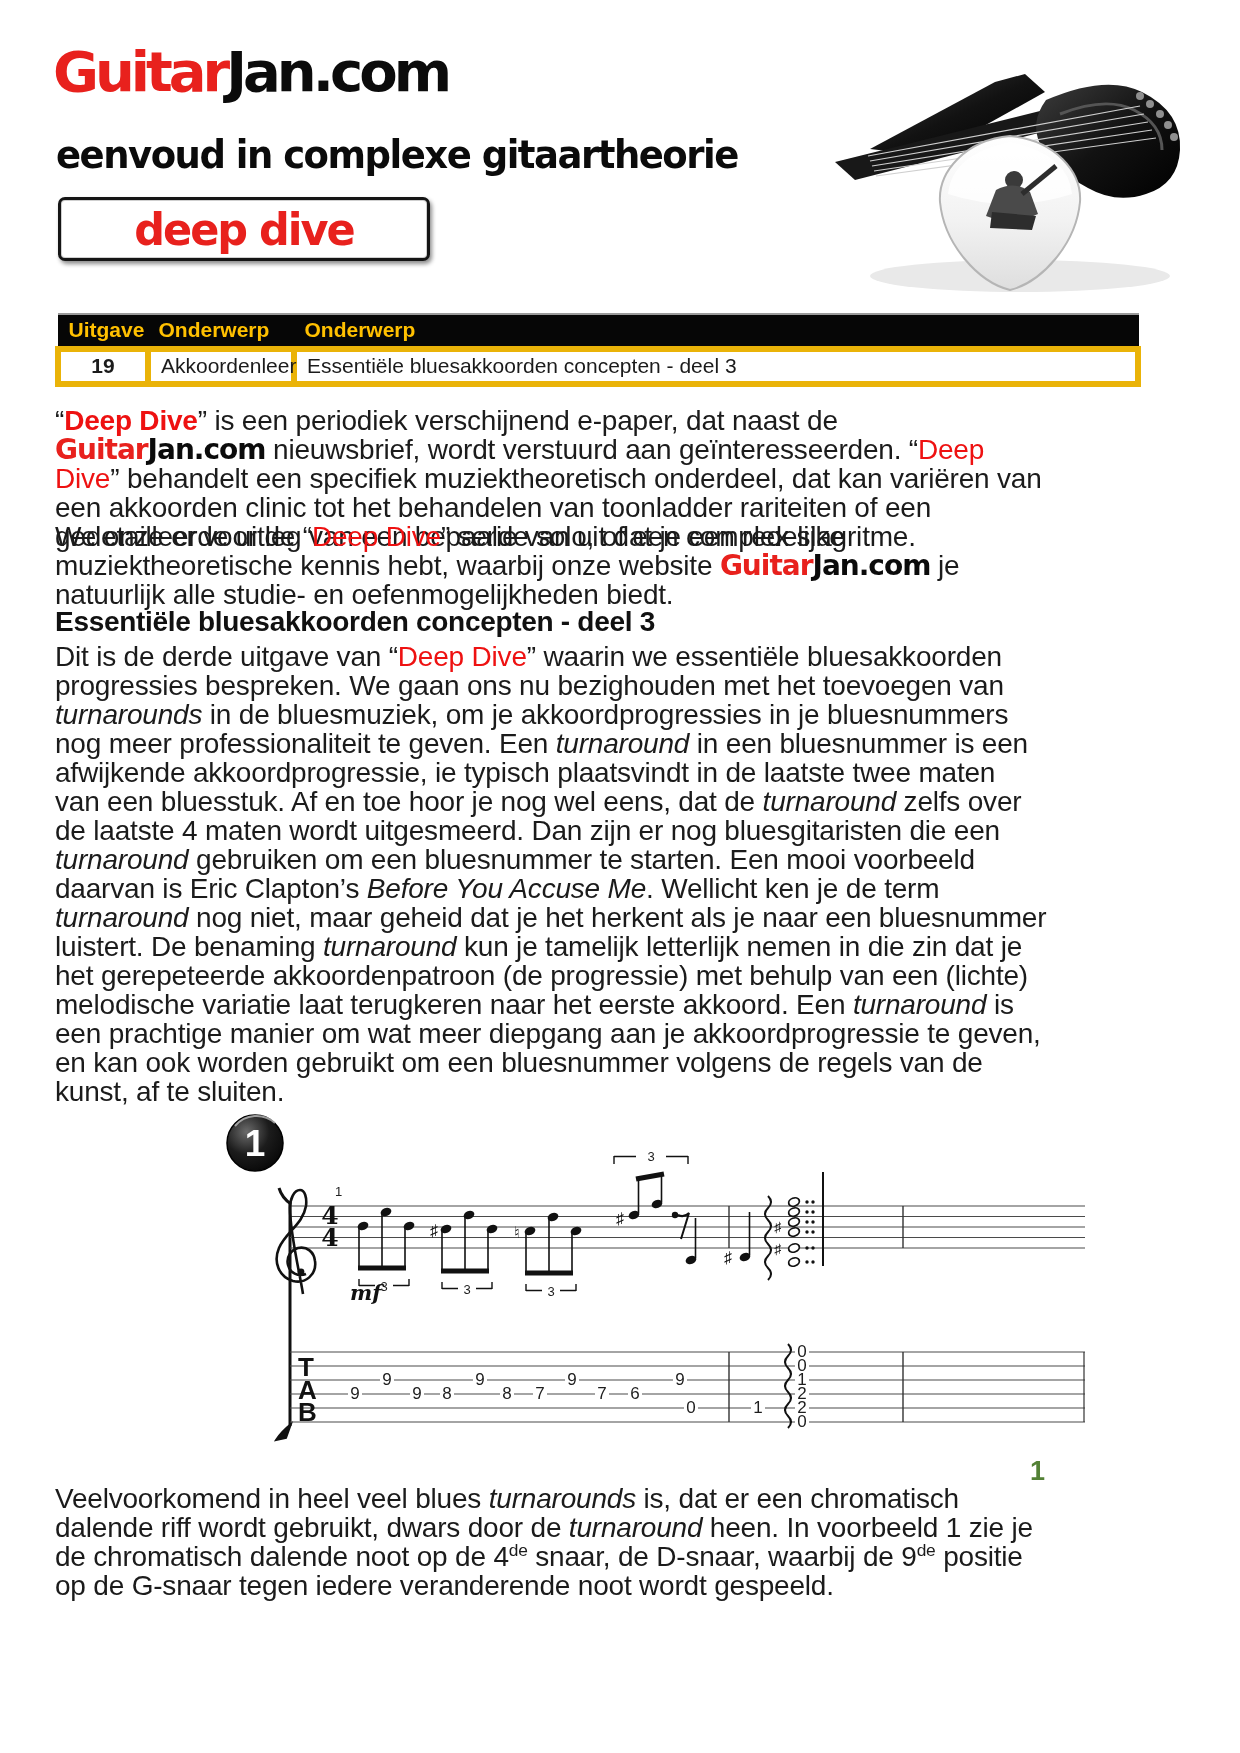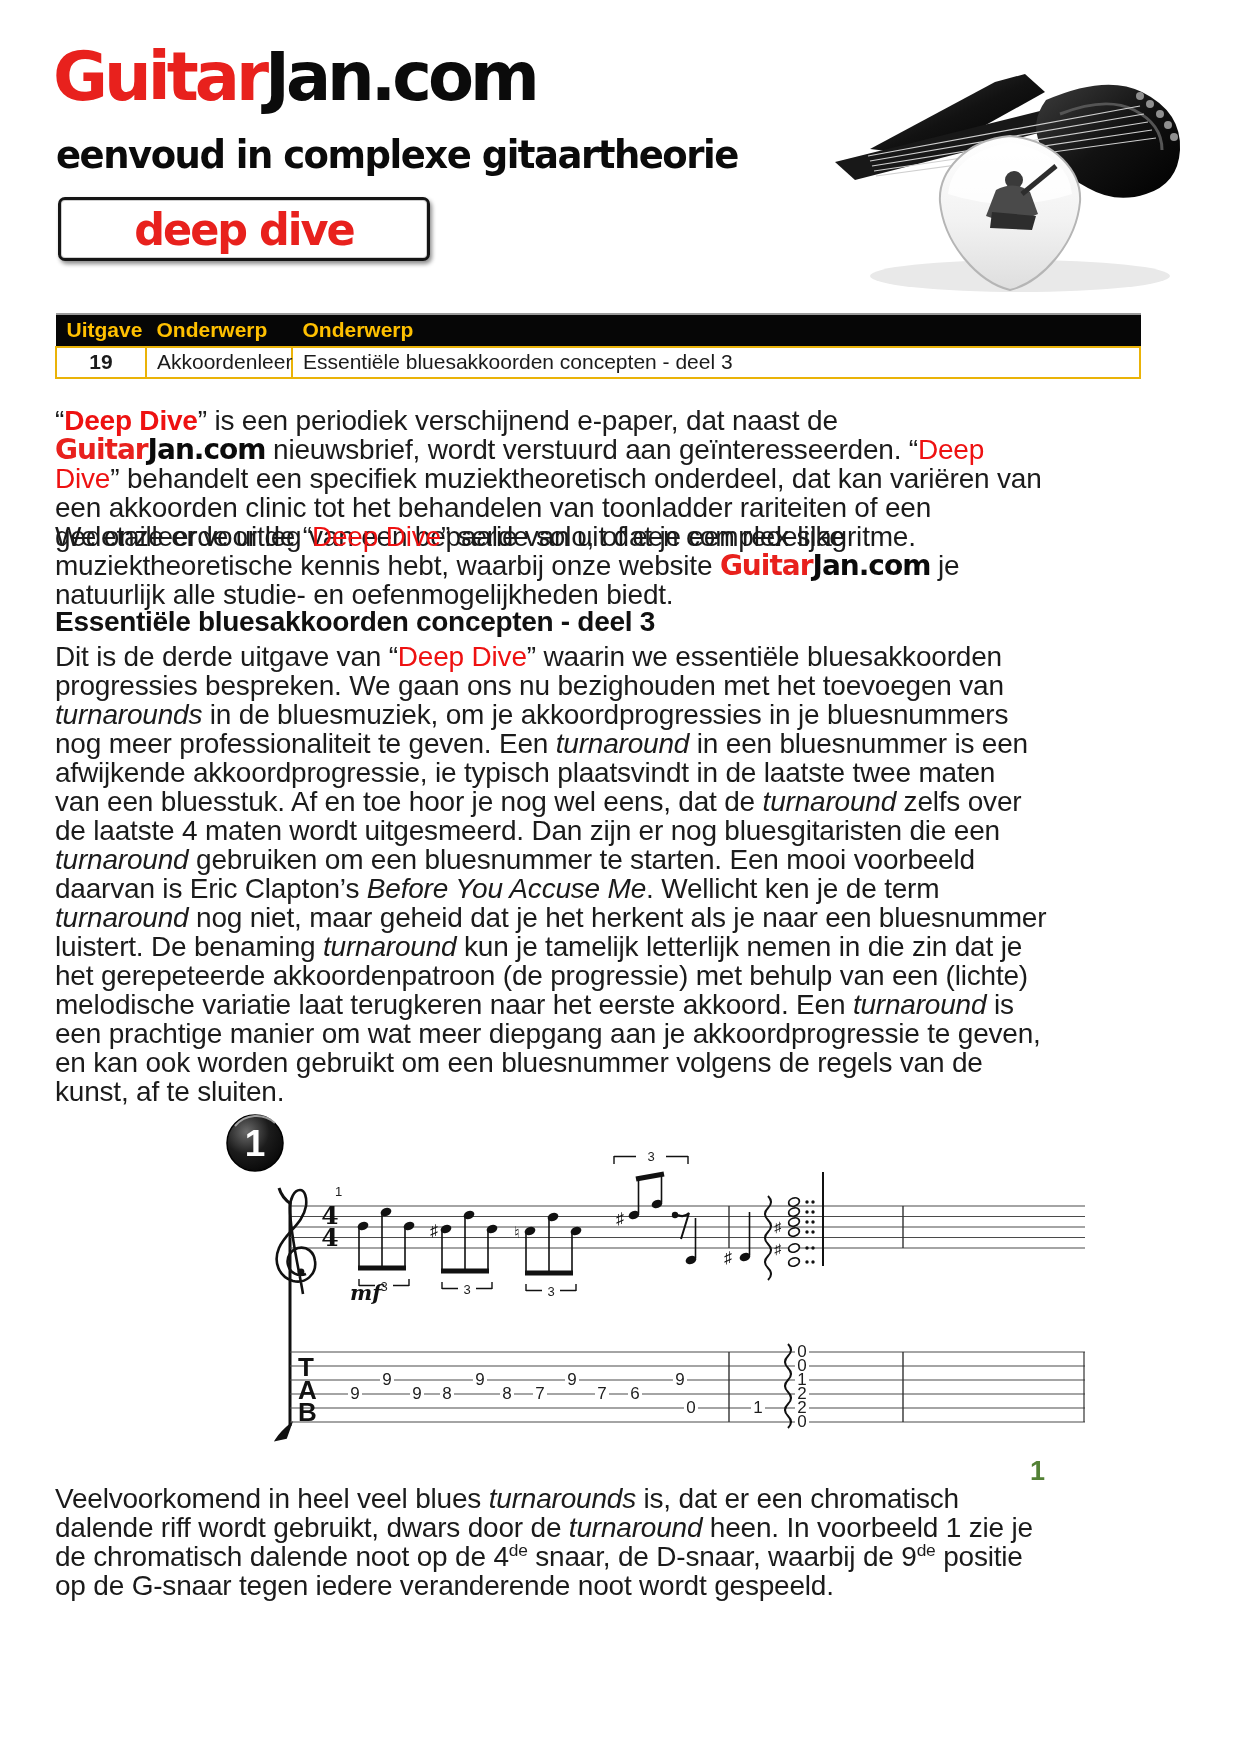--- a/index.html
+++ b/index.html
@@ -3,36 +3,36 @@
 <meta charset="utf-8">
 <style>
   html,body{margin:0;padding:0;}
   body{
     width:1240px;height:1753px;position:relative;background:#ffffff;
     font-family:"Liberation Sans",sans-serif;color:#1b1b1b;overflow:hidden;
   }
   .abs{position:absolute;}
   
   .logo{left:53px;top:44px;font-family:"DejaVu Sans",sans-serif;font-weight:bold;
-        font-size:67px;letter-spacing:-4px;line-height:1;white-space:nowrap;}
+        font-size:56px;letter-spacing:-4px;line-height:1;white-space:nowrap;}
   .logo .g{color:#e8211d;}
   .logo .j{color:#0b0b0b;}
   .tagline{left:56px;top:133px;font-family:"DejaVu Sans",sans-serif;font-weight:bold;
         font-size:37px;letter-spacing:-1.5px;color:#0b0b0b;white-space:nowrap;transform:scaleY(1.04);transform-origin:left top;}
   .dive-box{left:58px;top:197px;width:366px;height:58px;border:3px solid #151515;border-radius:7px;
         box-shadow:2px 3px 4px rgba(0,0,0,.45), inset 0 0 0 1px #cfcfcf;
         display:flex;align-items:center;justify-content:center;background:#fff;}
   .dive-box span{font-family:"DejaVu Sans",sans-serif;font-weight:bold;font-size:43px;
         letter-spacing:-2px;color:#e8211d;transform:scaleY(1.05);}
   
   .info-table{left:55px;top:313px;width:1086px;border-collapse:collapse;table-layout:fixed;
         border-top:2px solid #9a9a9a;font-size:21px;}
   .info-table th{background:#060606;color:#ffc000;font-weight:bold;text-align:left;
         padding:3px 0 4px 10px;border:1px solid #060606;}
-  .info-table td{border:2px solid #eab308;padding:2px 0 3px 10px;background:#fff;}
+  .info-table td{border:6px solid #eab308;padding:2px 0 3px 10px;background:#fff;}
   .c1{width:90px;} .c2{width:146px;}
   .td-uitgave{text-align:center;font-weight:bold;padding-left:0 !important;}
   .td-cat{font-weight:normal;}
   
   .para{left:55px;width:992px;font-size:28px;line-height:29px;letter-spacing:-0.2px;text-align:left;}
   .p1{top:406px;} .p2{top:522px;} .pbody{top:642px;} .p4{top:1484px;}
   .h1{left:55px;top:606px;font-size:28px;font-weight:bold;letter-spacing:-0.3px;color:#111;}
   .r{color:#ee1111;}
   .rb{color:#ee1111;font-weight:bold;}
   .i{font-style:italic;}

